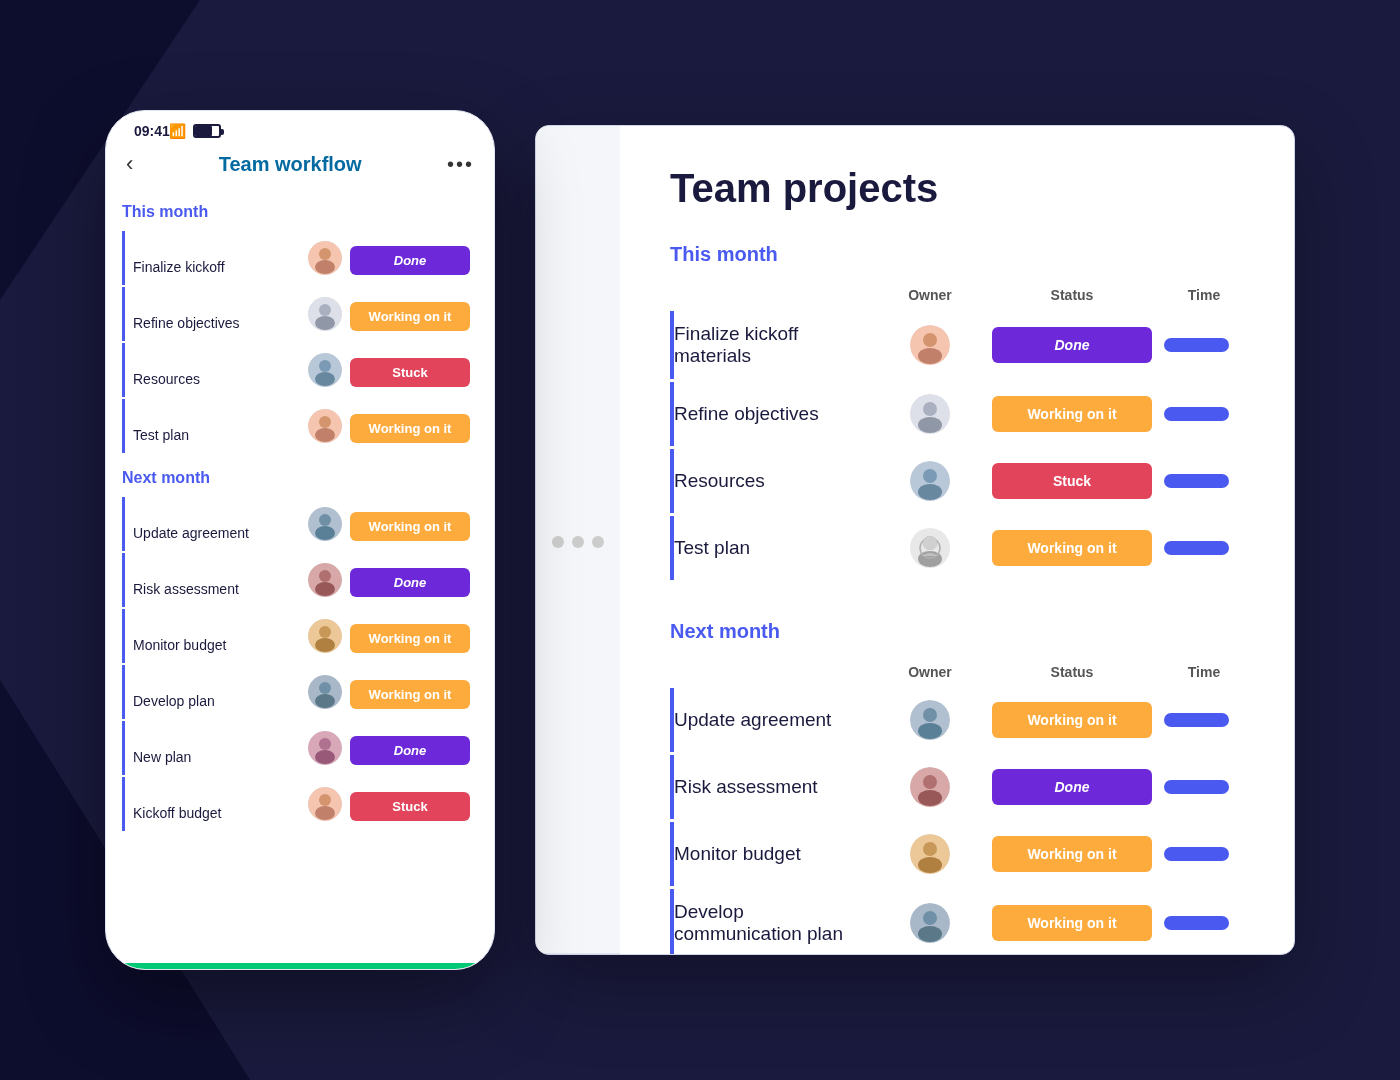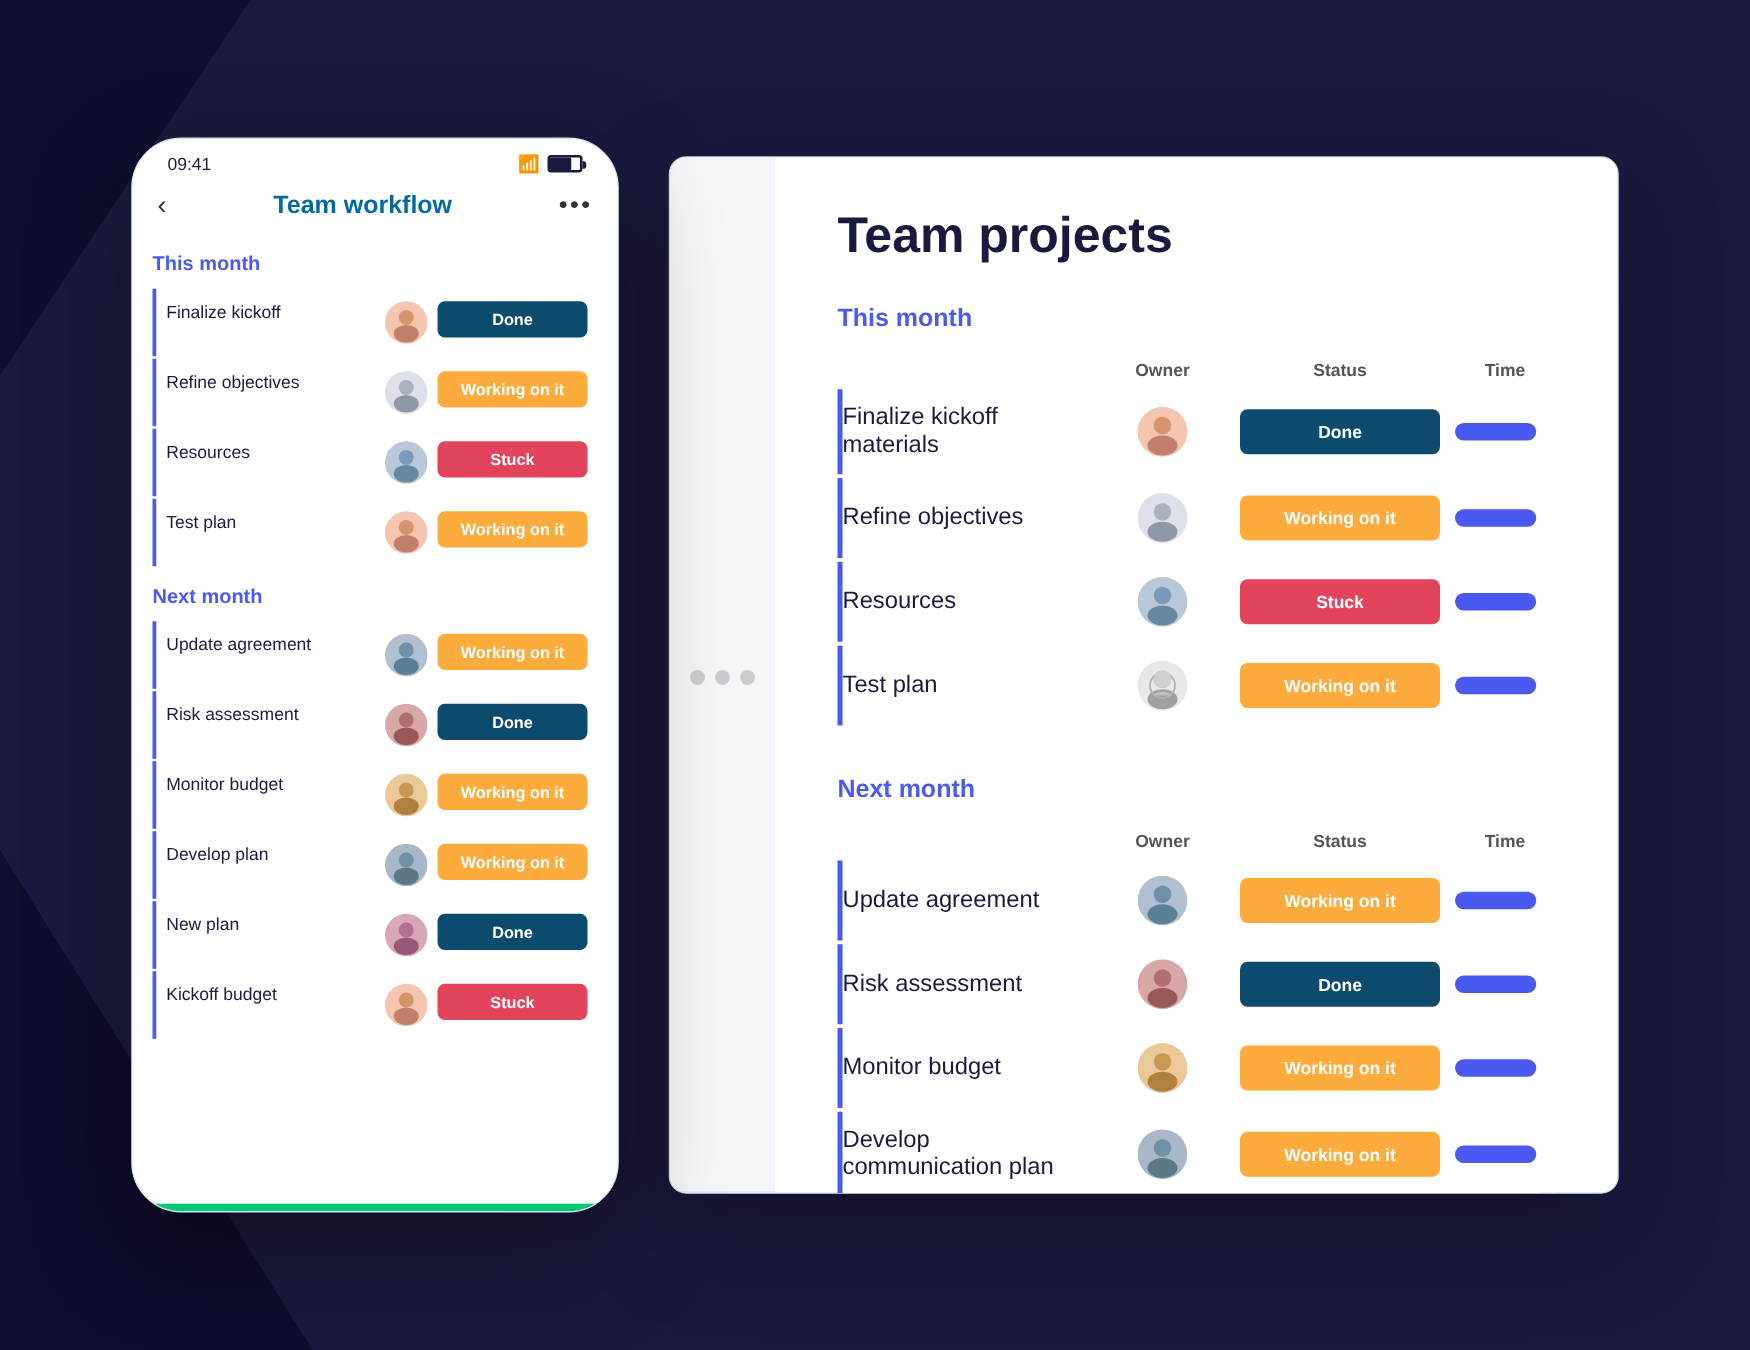--- a/index.html
+++ b/index.html
@@ -51,25 +51,25 @@
       overflow: hidden;
       display: flex;
       flex-direction: column;
       border: 1.5px solid #e0e4ef;
       position: relative;
       z-index: 2;
     }
 
     .phone-status-bar {
       display: flex;
-      justify-content: space-between;
+      justify-content: flex-start;
       align-items: center;
       padding: 12px 28px 4px;
       font-size: 14px;
-      font-weight: 400;
+      font-weight: 700;
       color: #1a1a3e;
     }
     .status-icons {
       display: flex;
       align-items: center;
       gap: 6px;
     }
     .wifi-icon { font-size: 14px; }
     .battery-rect {
       width: 28px; height: 14px;
@@ -123,21 +123,21 @@
 
     .section-label {
       font-size: 16px;
       font-weight: 700;
       color: #4a5af0;
       margin: 16px 0 10px;
     }
 
     .task-row {
       display: flex;
-      align-items: flex-start;
+      align-items: flex-end;
       padding: 10px 8px;
       border-left: 3px solid #4a5af0;
       margin-bottom: 2px;
       background: white;
       gap: 8px;
     }
 
     .task-name {
       flex: 1;
       font-size: 14px;
@@ -160,21 +160,21 @@
     .status-badge {
       padding: 7px 14px;
       border-radius: 6px;
       font-size: 13px;
       font-weight: 600;
       color: white;
       min-width: 120px;
       text-align: center;
       flex-shrink: 0;
     }
-    .status-done { background: #0c4a6e; }
+    .status-done { background: #6d28d9; font-style: italic; }
     .status-working { background: #fdab3d; }
     .status-stuck { background: #e2445c; }
 
     .phone-bottom-bar {
       height: 6px;
       background: #00c875;
       border-radius: 0 0 40px 40px;
     }
 
     

